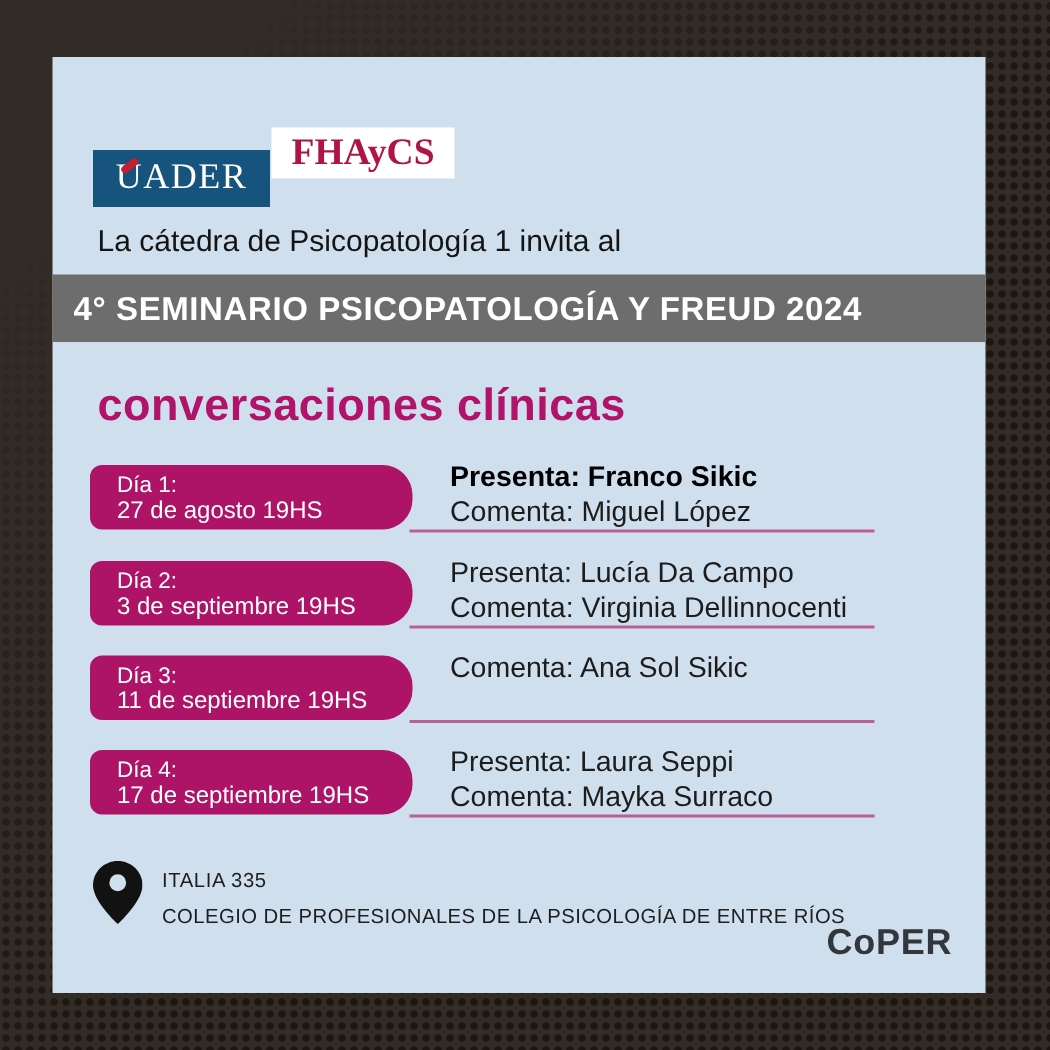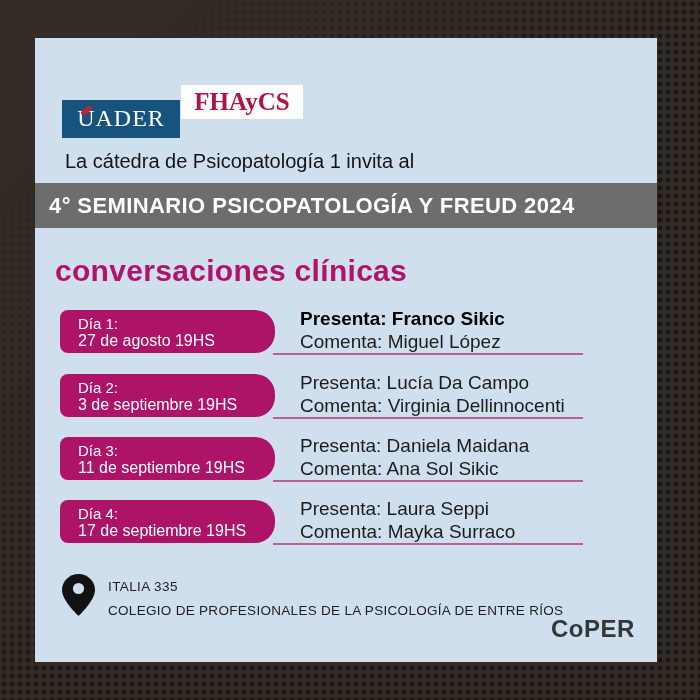--- a/index.html
+++ b/index.html
@@ -41,21 +41,21 @@
   }
   
   .intro{position:absolute;left:30px;top:112px;font-size:20px;color:#141414;}
   .banner{
     position:absolute;left:0;top:145px;width:622px;height:45px;background:#6d6d6d;
     color:#fff;font-weight:700;font-size:22px;letter-spacing:0.4px;
     display:flex;align-items:center;padding-left:14px;box-sizing:border-box;
     white-space:nowrap;
   }
   .section-title{
-    position:absolute;left:20px;top:216px;font-size:30px;font-weight:700;
+    position:absolute;left:30px;top:216px;font-size:30px;font-weight:700;
     color:#b1136a;letter-spacing:0.3px;
   }
   
   .session{position:absolute;left:0;width:622px;height:46px;}
   .s0{top:272px;} .s1{top:336px;} .s2{top:399px;} .s3{top:462px;}
   .badge{
     position:absolute;left:25px;top:0;width:215px;height:43px;
     background:#ad1468;border-radius:8px 20px 20px 8px;
     color:#fff;box-sizing:border-box;padding:5px 0 0 18px;
   }
@@ -128,21 +128,20 @@
     </div>
     <div class="row-line"></div>
   </div>
 
   <div class="session s2">
     <div class="badge">
       <div class="day">Día 3:</div>
       <div class="date">11 de septiembre 19HS</div>
     </div>
     <div class="names">
-      <div class="presenta">Presenta: Daniela Maidana</div>
       <div class="comenta">Comenta: Ana Sol Sikic</div>
     </div>
     <div class="row-line"></div>
   </div>
 
   <div class="session s3">
     <div class="badge">
       <div class="day">Día 4:</div>
       <div class="date">17 de septiembre 19HS</div>
     </div>

